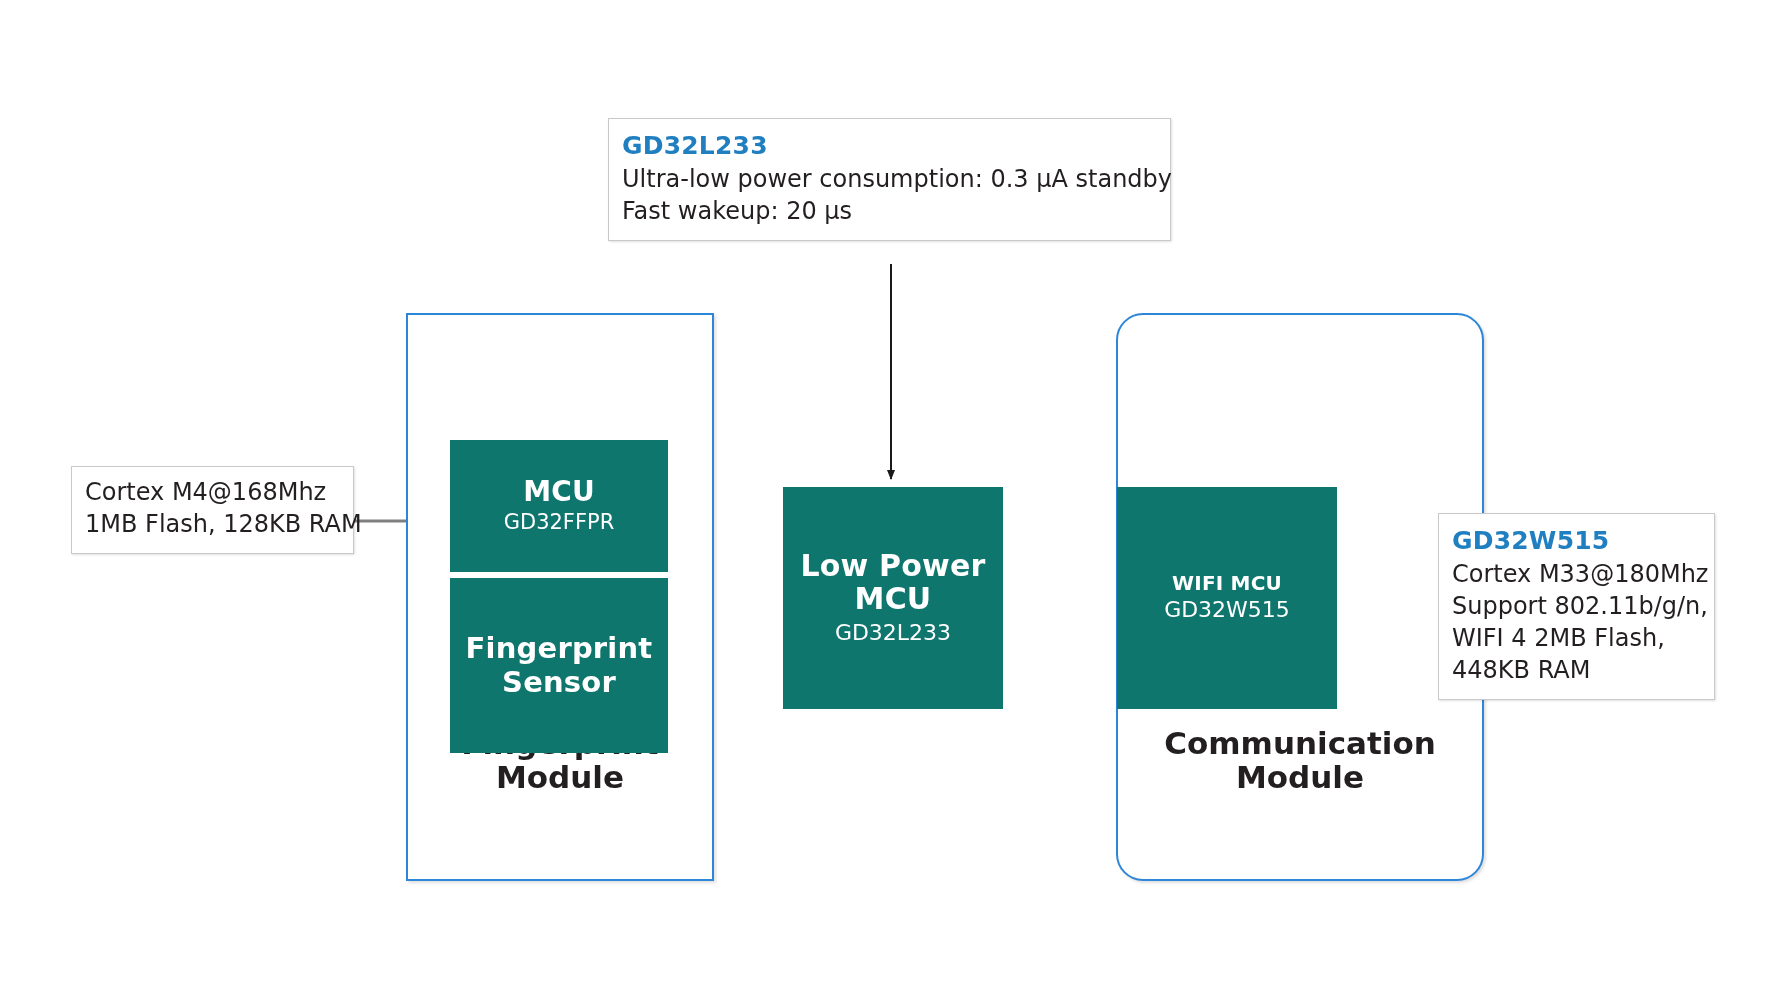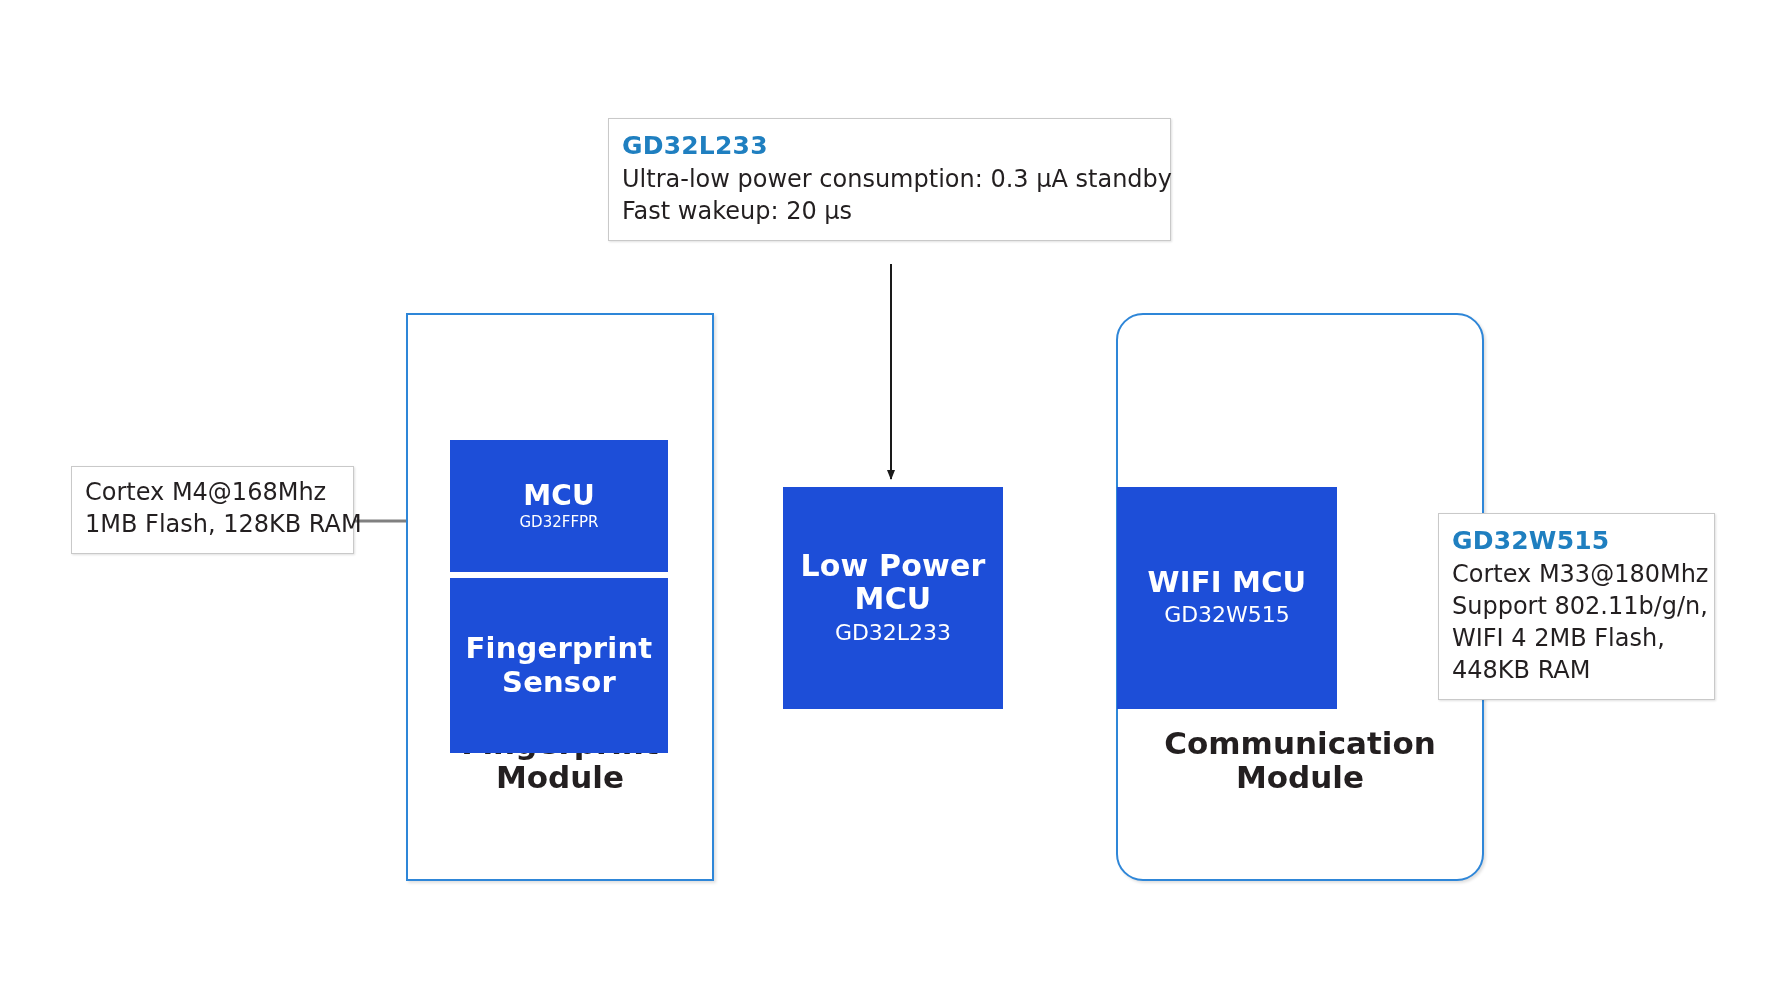--- a/index.html
+++ b/index.html
@@ -70,51 +70,51 @@
     line-height: 1.12;
   }
   #label-fingerprint   { bottom: 84px; }
   #label-mainboard     { bottom: 101px; }
   #label-communication { bottom: 84px; }
 
   
   .chip {
     position: absolute;
     box-sizing: border-box;
-    background: #1d4ed8;
+    background: #0f766e;
     color: #ffffff;
     display: flex;
     flex-direction: column;
     align-items: center;
     justify-content: center;
   }
   .chip .chip-title {
     font-size: 28px;
     font-weight: bold;
     line-height: 1.1;
     letter-spacing: 0.2px;
   }
   .chip .chip-sub {
-    font-size: 15px;
+    font-size: 21px;
     font-weight: normal;
     line-height: 1.2;
     margin-top: 2px;
   }
 
   
   #chip-mcu        { left: 450px; top: 440px; width: 218px; height: 132px; }
   #chip-fpsensor   { left: 450px; top: 578px; width: 218px; height: 175px; }
   #chip-fpsensor .chip-title { font-size: 29px; line-height: 1.14; }
 
   #chip-lowpower   { left: 783px; top: 487px; width: 220px; height: 222px; }
   #chip-lowpower .chip-title { font-size: 30px; }
   #chip-lowpower .chip-sub   { font-size: 22px; margin-top: 5px; }
 
   #chip-wifi       { left: 1117px; top: 487px; width: 220px; height: 222px; }
-  #chip-wifi .chip-title { font-size: 29px; }
+  #chip-wifi .chip-title { font-size: 20px; }
   #chip-wifi .chip-sub   { font-size: 22px; margin-top: 3px; }
 
   
   #connectors {
     position: absolute;
     left: 0; top: 0;
     width: 1772px;
     height: 1001px;
     pointer-events: none;
   }

